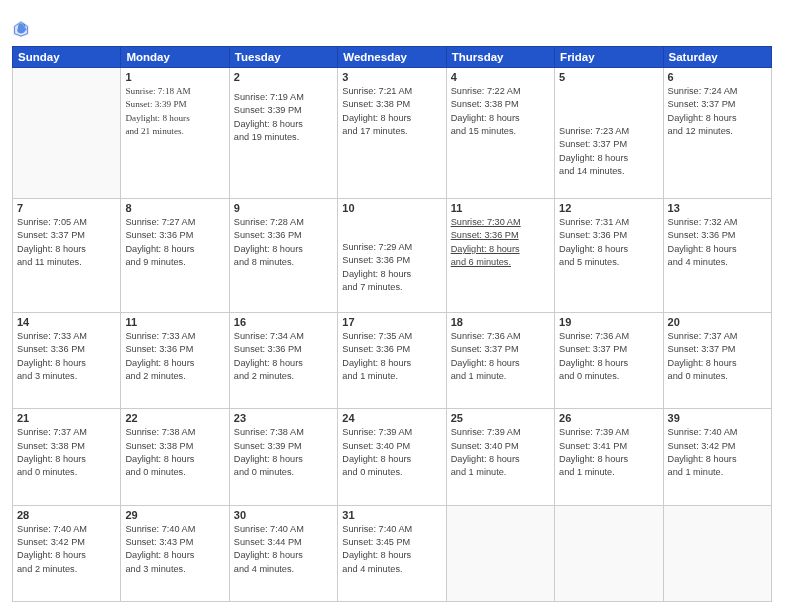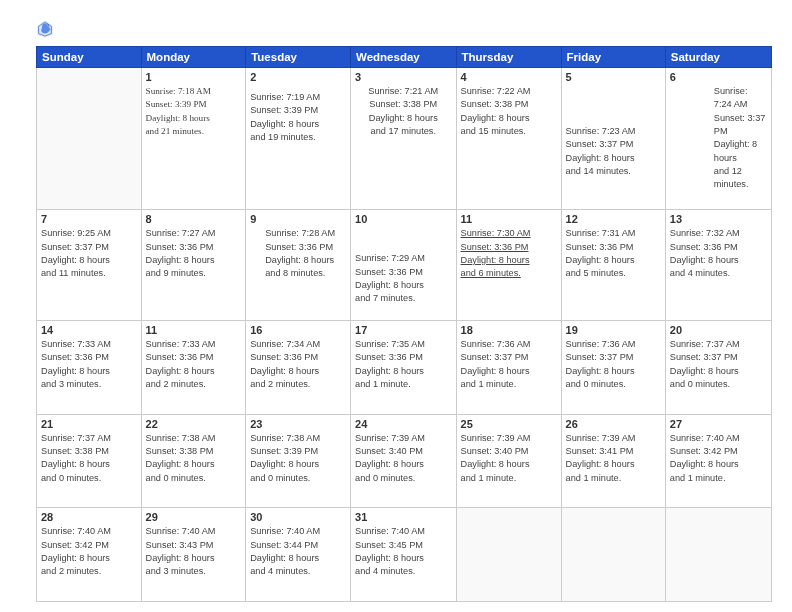--- a/index.html
+++ b/index.html
@@ -6,21 +6,21 @@
     body {
       font-family: Arial, sans-serif;
       background: #fff;
       width: 792px;
       height: 612px;
       overflow: hidden;
     }
     .page {
       width: 792px;
       height: 612px;
-      padding: 18px 20px 10px 36px;
+      padding: 18px 20px 10px 12px;
       display: flex;
       flex-direction: column;
     }
     .header {
       display: flex;
       justify-content: space-between;
       align-items: flex-start;
       margin-bottom: 6px;
     }
     .logo {
@@ -145,65 +145,65 @@
           </td>
           <td>
             <div class="cell-day">2</div>
             <div class="cell-info" style="white-space: pre-line; margin-top: 8px;">Sunrise: 7:19 AM
 Sunset: 3:39 PM
 Daylight: 8 hours
 and 19 minutes.</div>
           </td>
           <td>
             <div class="cell-day">3</div>
-            <div class="cell-info" style="white-space: pre-line; text-align: center;">Sunrise: 7:21 AM
+            <div class="cell-info" style="white-space: pre-line;">Sunrise: 7:21 AM
 Sunset: 3:38 PM
 Daylight: 8 hours
 and 17 minutes.</div>
           </td>
           <td>
             <div class="cell-day">4</div>
             <div class="cell-info" style="white-space: pre-line;">Sunrise: 7:22 AM
 Sunset: 3:38 PM
 Daylight: 8 hours
 and 15 minutes.</div>
           </td>
           <td>
             <div class="cell-day">5</div>
             <div class="cell-info" style="white-space: pre-line; margin-top: 42px;">Sunrise: 7:23 AM
 Sunset: 3:37 PM
 Daylight: 8 hours
 and 14 minutes.</div>
           </td>
           <td>
             <div class="cell-day">6</div>
-            <div class="cell-info" style="white-space: pre-line; margin-left: 44px;">Sunrise: 7:24 AM
+            <div class="cell-info" style="white-space: pre-line;">Sunrise: 7:24 AM
 Sunset: 3:37 PM
 Daylight: 8 hours
 and 12 minutes.</div>
           </td>
         </tr>
         <tr>
           <td>
             <div class="cell-day">7</div>
-            <div class="cell-info" style="white-space: pre-line;">Sunrise: 9:25 AM
+            <div class="cell-info" style="white-space: pre-line;">Sunrise: 7:05 AM
 Sunset: 3:37 PM
 Daylight: 8 hours
 and 11 minutes.</div>
           </td>
           <td>
             <div class="cell-day">8</div>
             <div class="cell-info" style="white-space: pre-line;">Sunrise: 7:27 AM
 Sunset: 3:36 PM
 Daylight: 8 hours
 and 9 minutes.</div>
           </td>
           <td>
             <div class="cell-day">9</div>
-            <div class="cell-info" style="white-space: pre-line; margin-left: 15px;">Sunrise: 7:28 AM
+            <div class="cell-info" style="white-space: pre-line;">Sunrise: 7:28 AM
 Sunset: 3:36 PM
 Daylight: 8 hours
 and 8 minutes.</div>
           </td>
           <td>
             <div class="cell-day">10</div>
             <div class="cell-info" style="white-space: pre-line; margin-top: 27px;">Sunrise: 7:29 AM
 Sunset: 3:36 PM
 Daylight: 8 hours
 and 7 minutes.</div>
@@ -318,21 +318,21 @@
 and 1 minute.</div>
           </td>
           <td>
             <div class="cell-day">26</div>
             <div class="cell-info" style="white-space: pre-line;">Sunrise: 7:39 AM
 Sunset: 3:41 PM
 Daylight: 8 hours
 and 1 minute.</div>
           </td>
           <td>
-            <div class="cell-day">27</div>
+            <div class="cell-day">39</div>
             <div class="cell-info" style="white-space: pre-line;">Sunrise: 7:40 AM
 Sunset: 3:42 PM
 Daylight: 8 hours
 and 1 minute.</div>
           </td>
         </tr>
         <tr>
           <td>
             <div class="cell-day">28</div>
             <div class="cell-info" style="white-space: pre-line;">Sunrise: 7:40 AM

